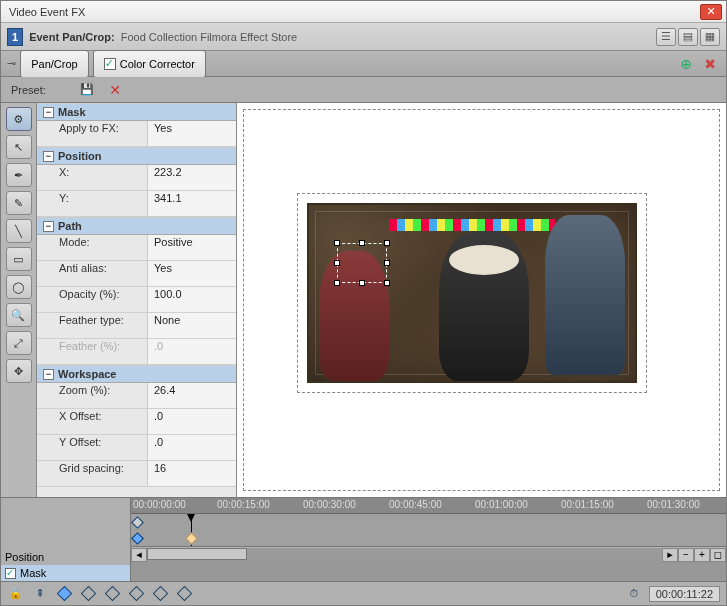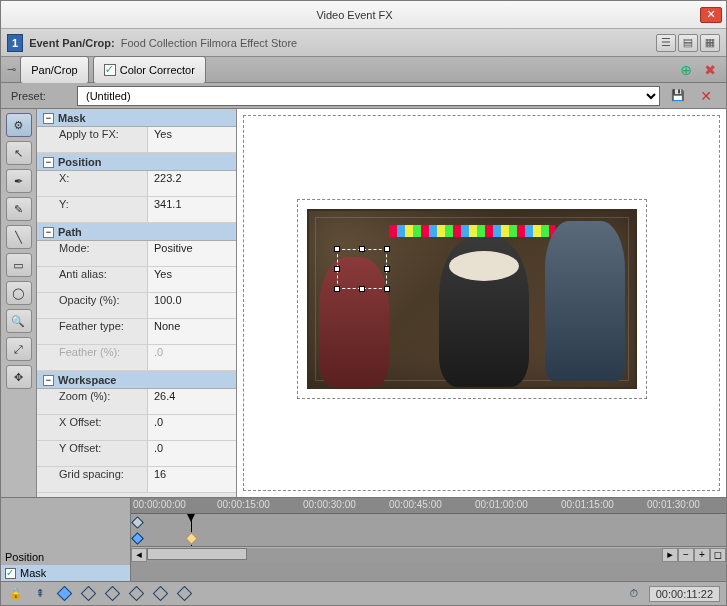--- a/index.html
+++ b/index.html
@@ -1,19 +1,19 @@
 <!DOCTYPE html>
 <html><head>
 <meta charset="utf-8">
 <style>
 * { box-sizing: border-box; margin: 0; padding: 0; font-family: Tahoma, Arial, sans-serif; font-size: 11px; }
 body { background: #c0c0c0; width: 727px; height: 606px; overflow: hidden; }
 
 .window { width: 727px; height: 606px; border: 1px solid #7a7a7a; background: #f0f0f0; display: flex; flex-direction: column; }
-.titlebar { height: 28px; background: linear-gradient(#f8f8f8,#e8e8e8); display: flex; align-items: center; padding: 0 4px; border-bottom: 1px solid #aaa; text-align: center; }
+.titlebar { height: 22px; background: linear-gradient(#f8f8f8,#e8e8e8); display: flex; align-items: center; padding: 0 4px; border-bottom: 1px solid #aaa; }
 .titlebar .title { flex: 1; color: #333; padding-left: 4px; }
 .titlebar .close { width: 22px; height: 16px; background: #e04b3a; color: #fff; display: flex; align-items: center; justify-content: center; border: 1px solid #a03020; border-radius: 2px; cursor: pointer; }
 
 .header { height: 28px; background: linear-gradient(#d8d8d8,#c8c8c8); display: flex; align-items: center; padding: 0 6px; border-bottom: 1px solid #8a8a8a; gap: 6px; }
 .header .badge { background: #3366aa; color: #fff; padding: 2px 4px; border: 1px solid #224477; font-weight: bold; }
 .header .label { font-weight: bold; color: #333; }
 .header .sub { color: #555; }
 .header .spacer { flex: 1; }
 .header .viewbtns { display: flex; gap: 2px; }
 .viewbtns .vb { width: 20px; height: 18px; background: linear-gradient(#e8e8e8,#d0d0d0); border: 1px solid #888; border-radius: 2px; display: flex; align-items: center; justify-content: center; color: #555; cursor: pointer; }
@@ -120,23 +120,20 @@
       <span class="chk on"></span>
       <span>Color Corrector</span>
     </div>
     <span class="spacer"></span>
     <div class="ibtn">⊕</div>
     <div class="ibtn red">✖</div>
   </div>
 
   <div class="presetbar">
     <span class="plabel">Preset:</span>
-    <select>
-      <option>(Untitled)</option>
-    </select>
     <div class="pbtn">💾</div>
     <div class="pbtn del">✕</div>
   </div>
 
   <div class="main">
 
     <div class="toolcol">
       <div class="tbtn active">⚙</div>
       <div class="tbtn">↖</div>
       <div class="tbtn">✒</div>

